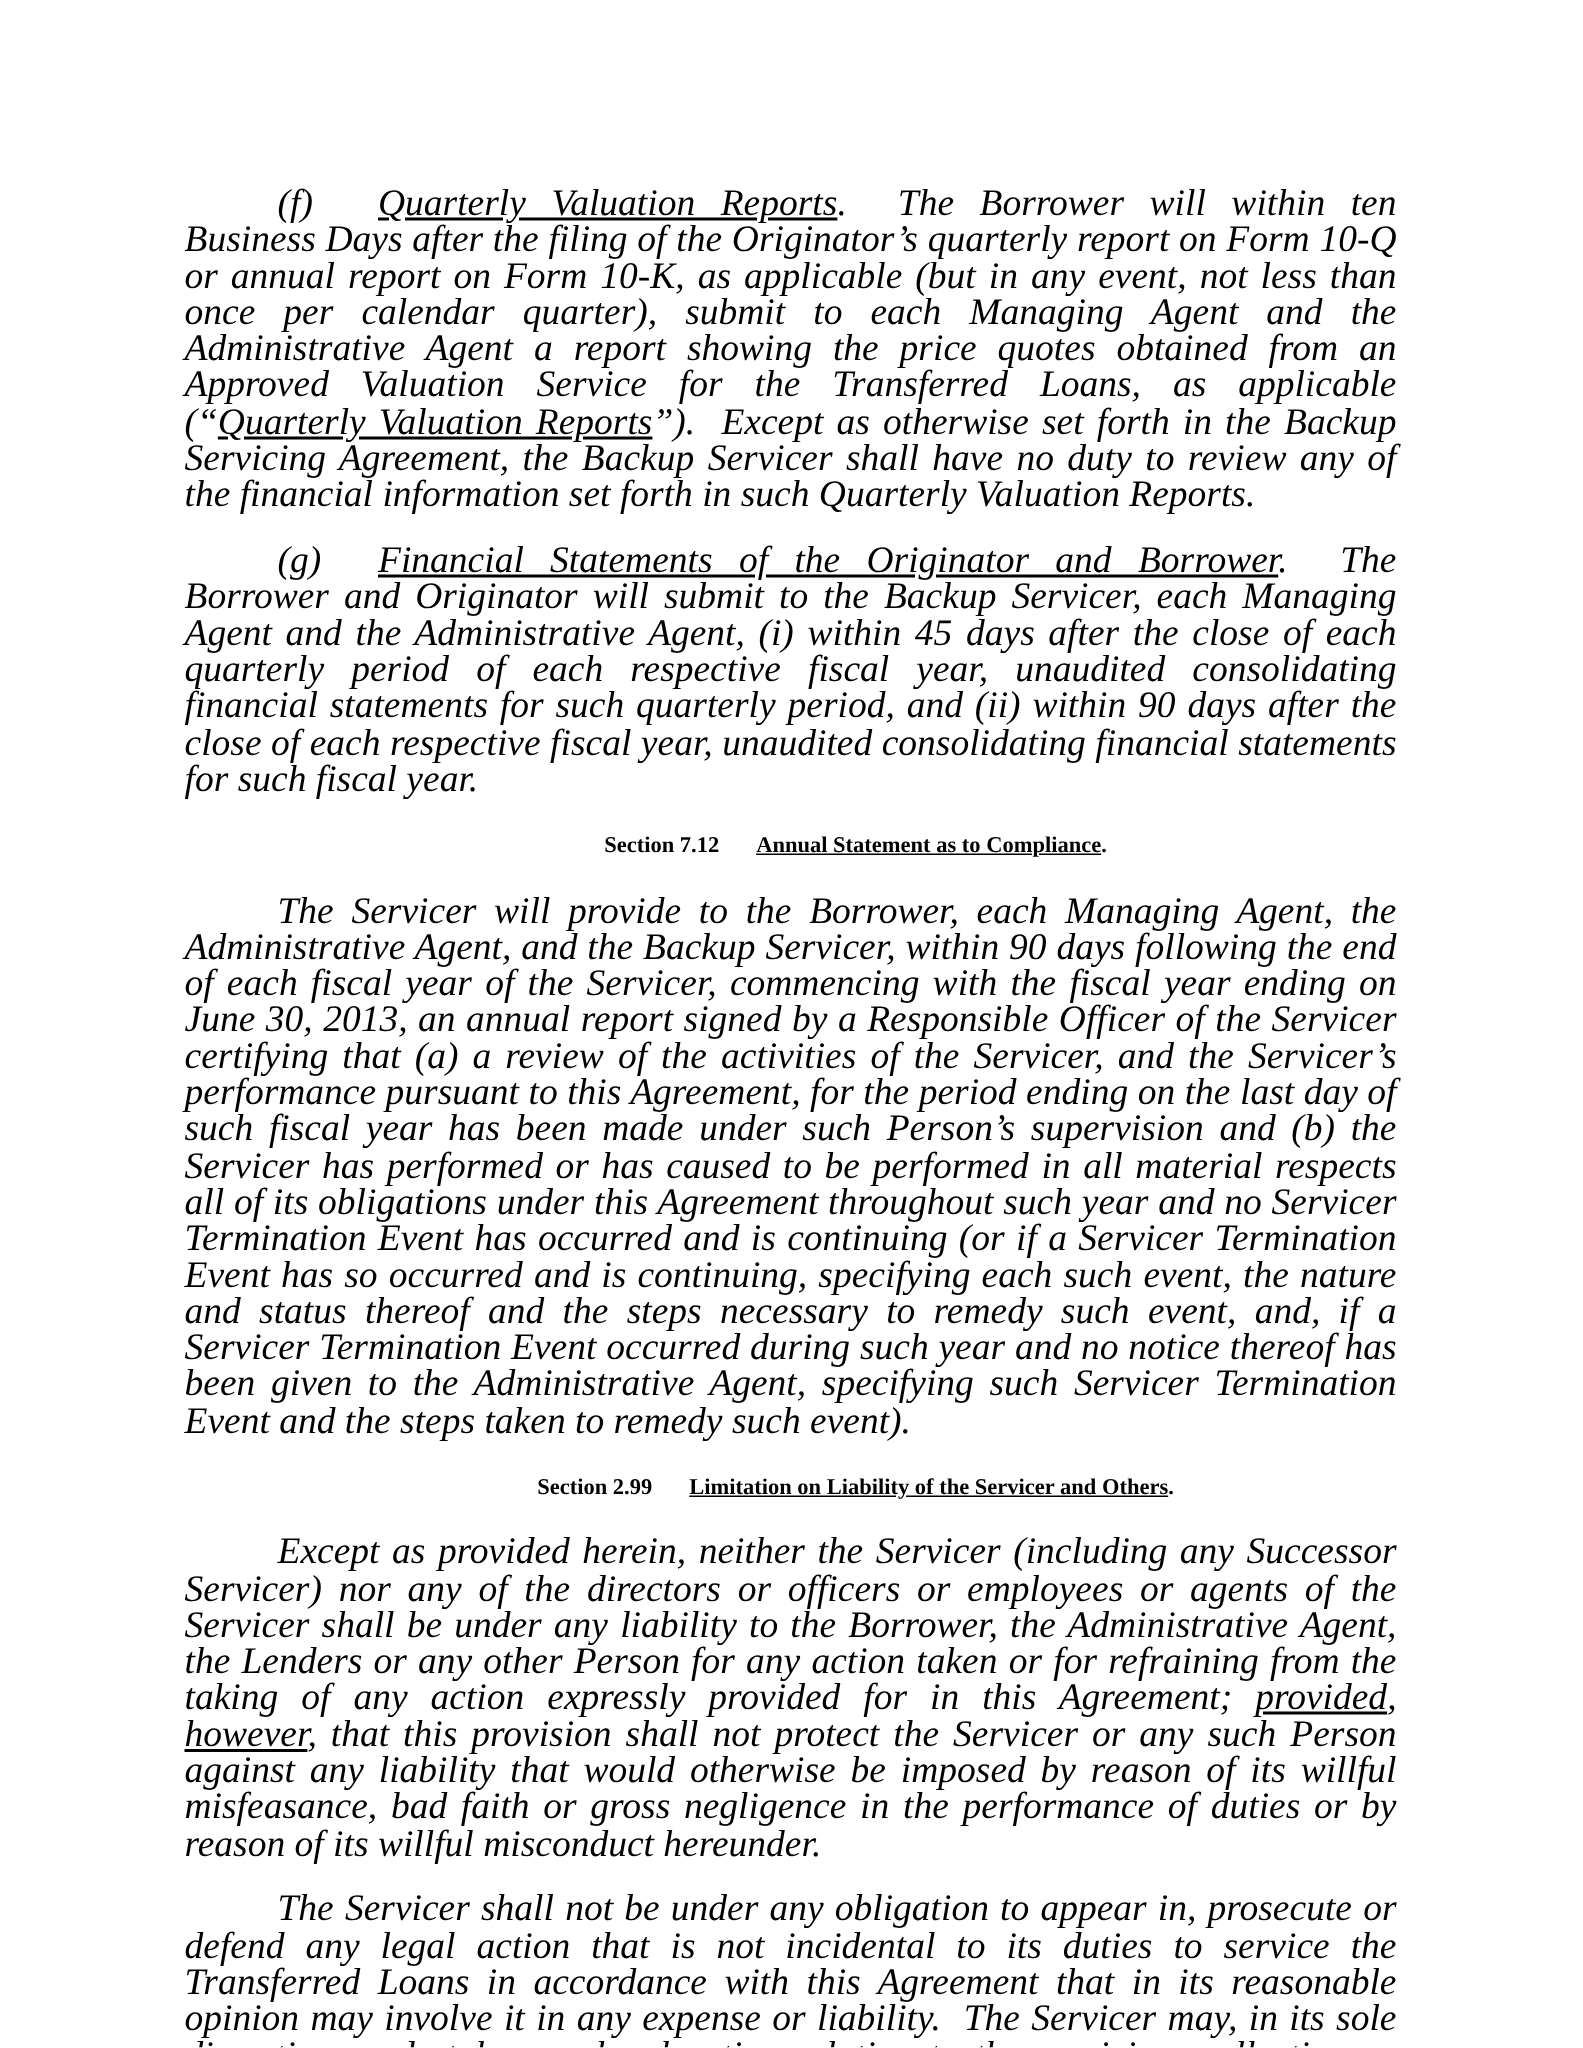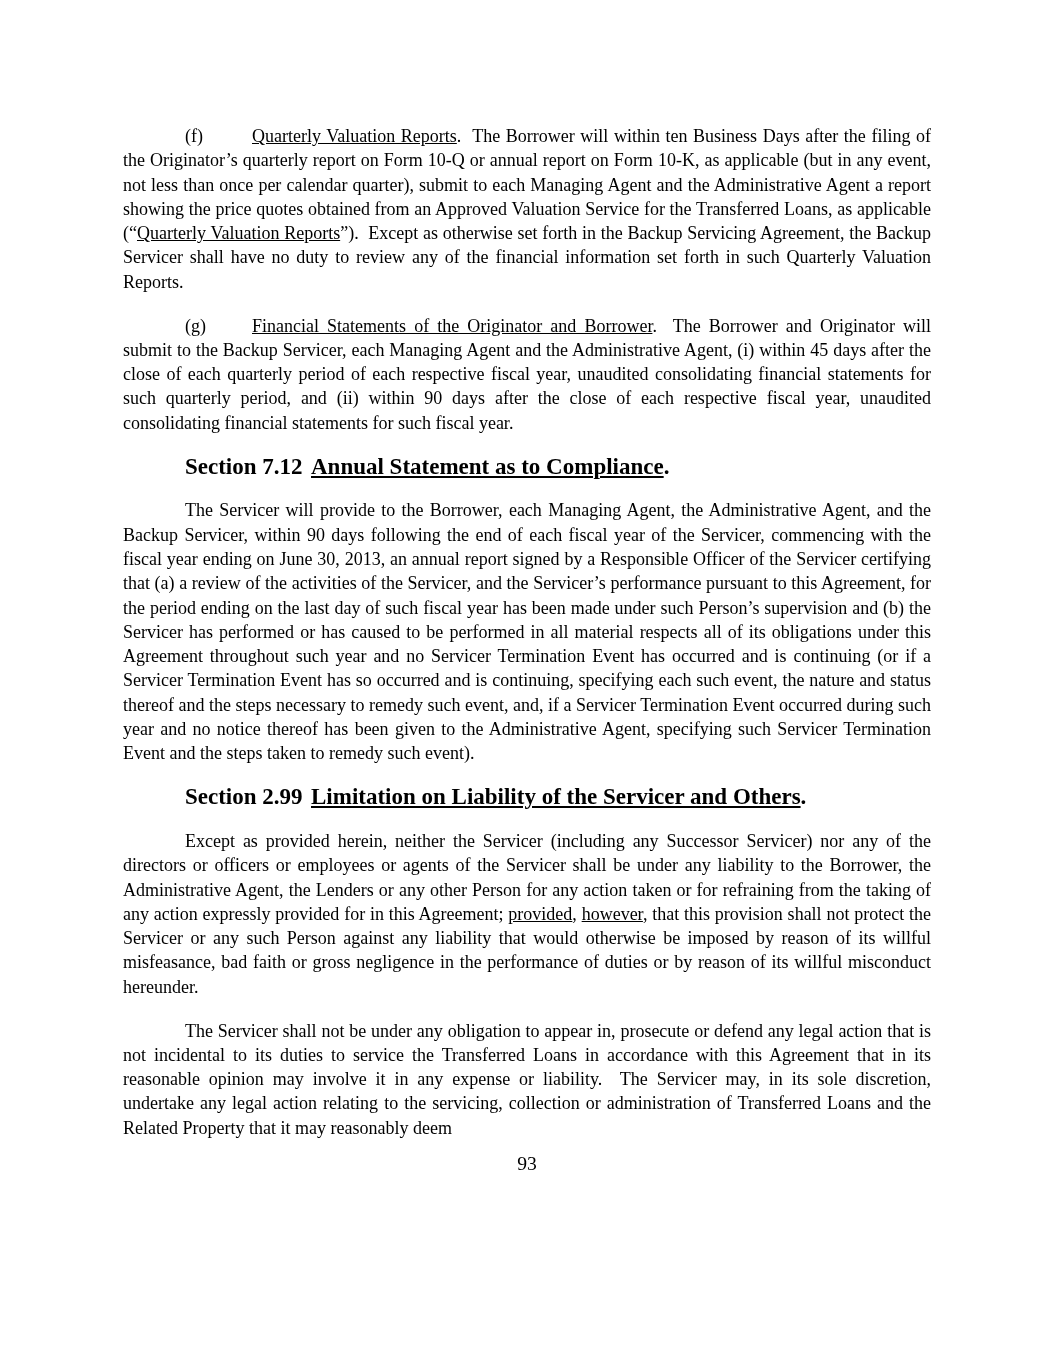--- a/index.html
+++ b/index.html
@@ -17,35 +17,37 @@
     color: #000000;
   }
   .content {
     position: absolute;
     top: 124px;
     left: 123px;
     width: 808px;
   }
   p.para {
     margin: 0 0 19.5px 0;
-    font-size: 18px;
+    font-size: 25px;
     line-height: 24.3px;
     text-align: justify;
     text-indent: 62px;
     hyphens: none;
+    font-style: italic;
   }
   p.para.last {
     margin-bottom: 0;
   }
   p.heading {
     margin: 0 0 19.5px 0;
-    font-size: 23px;
+    font-size: 15px;
     line-height: 24.3px;
     font-weight: bold;
     text-indent: 62px;
+    text-align: center;
   }
   .tab-label {
     display: inline-block;
     width: 67px;
     text-indent: 0;
   }
   .tab-label-wide {
     display: inline-block;
     width: 126px;
     text-indent: 0;

